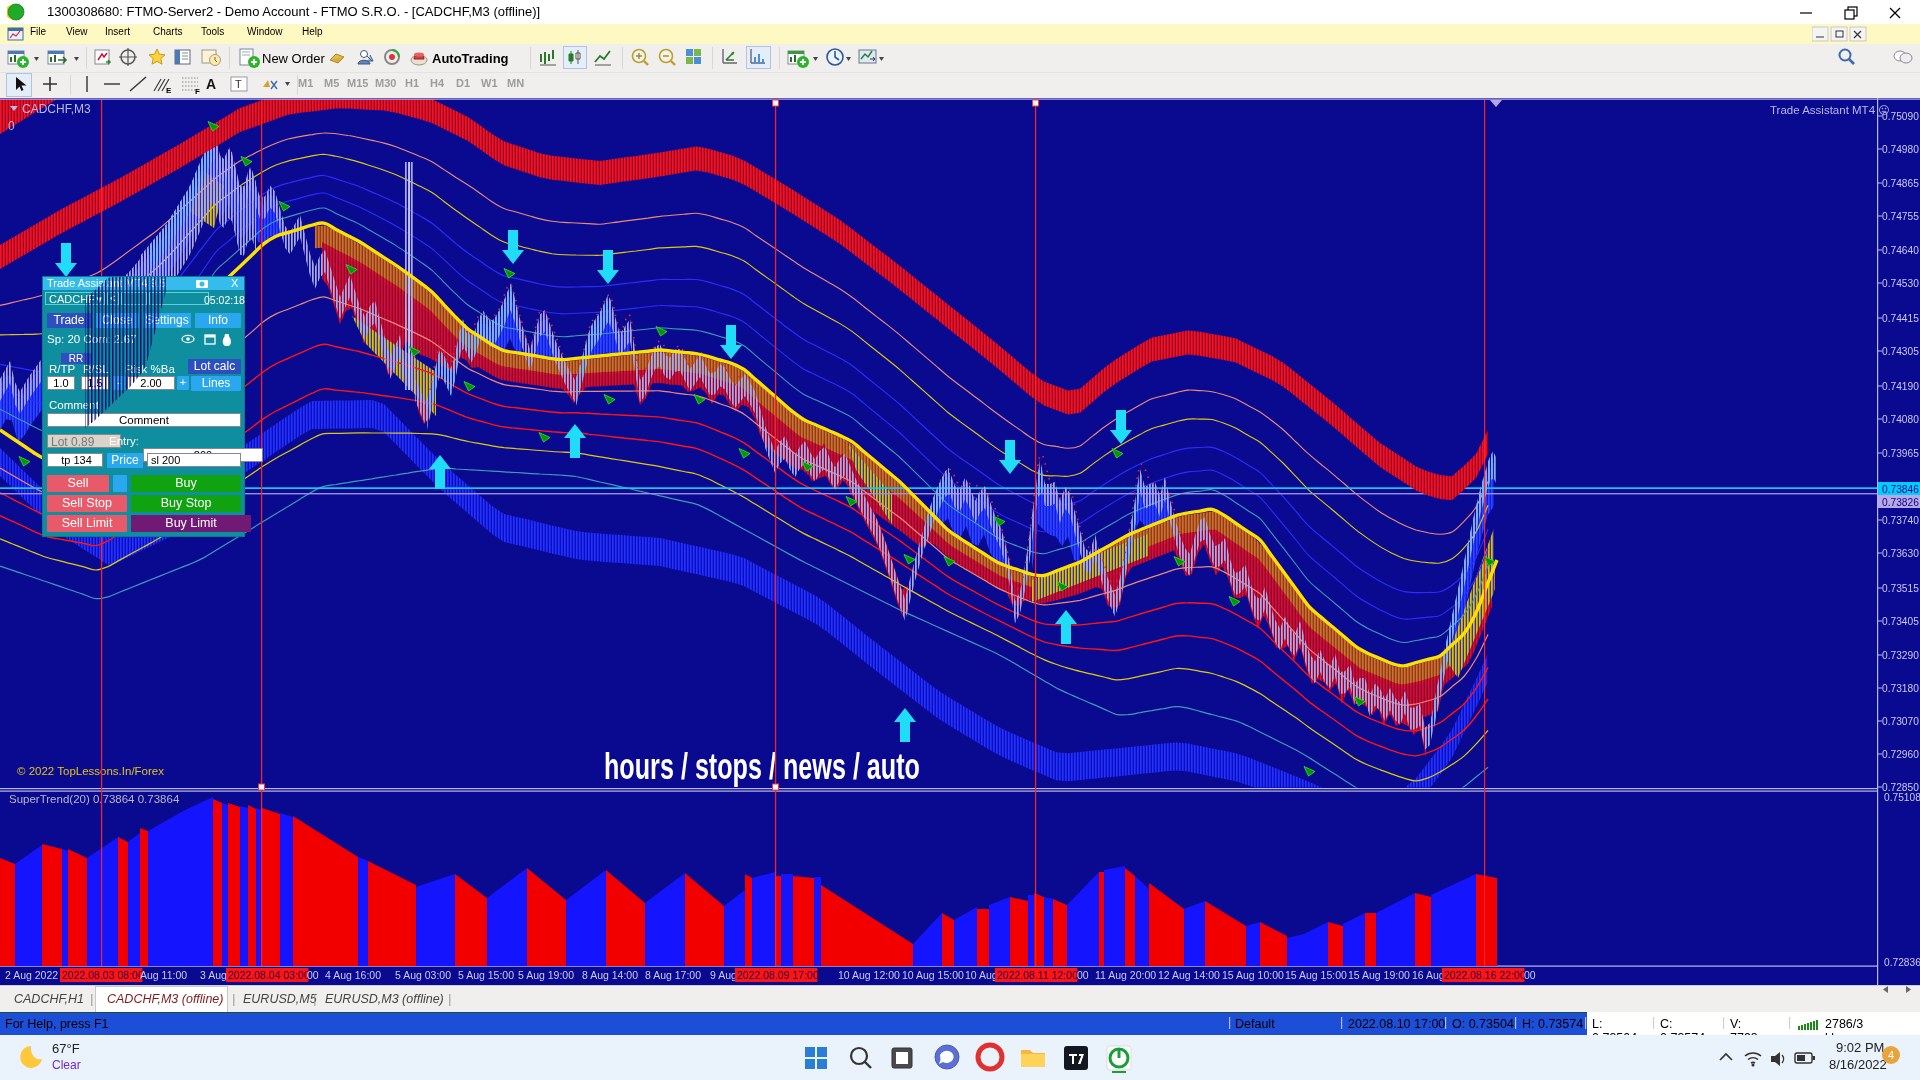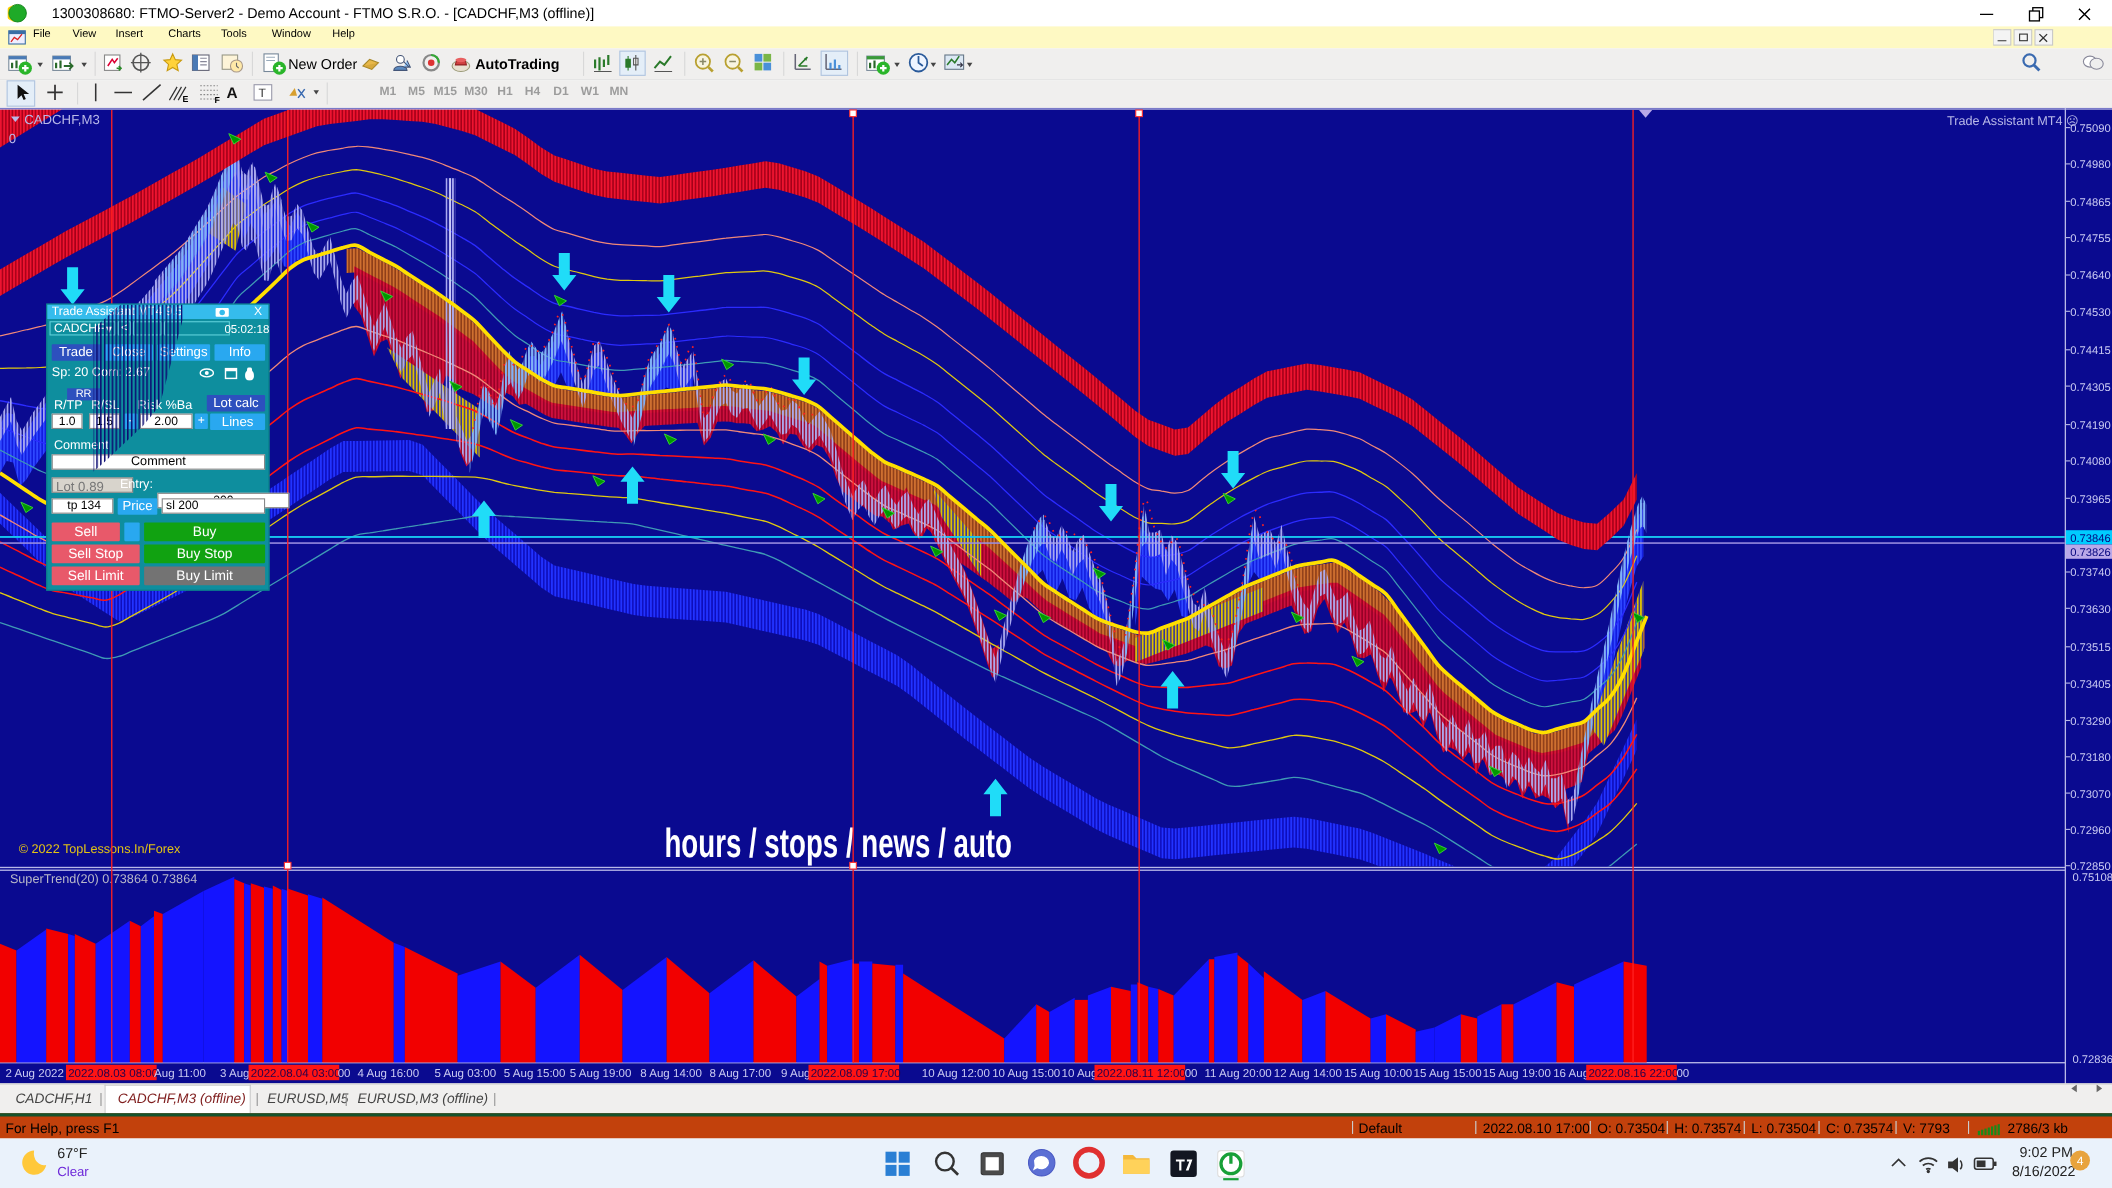--- a/index.html
+++ b/index.html
@@ -3,24 +3,24 @@
 <style>
 * { margin:0; padding:0; box-sizing:border-box; }
 body { width:1920px; height:1080px; overflow:hidden; font-family:"Liberation Sans", sans-serif; position:relative; background:#fff; }
 .titlebar { position:absolute; left:0; top:0; width:1920px; height:24px; background:#fff; }
 .titlebar .ttxt { position:absolute; left:47px; top:4px; font-size:13px; color:#000; }
 .menubar { position:absolute; left:0; top:24px; width:1920px; height:20px; background:#fef9c3; font-size:10px; color:#000; }
 .menubar span { position:absolute; top:2px; }
 .toolbar1 { position:absolute; left:0; top:44px; width:1920px; height:29px; background:#f0efee; border-bottom:1px solid #e3e3e3; }
 .toolbar2 { position:absolute; left:0; top:73px; width:1920px; height:25px; background:#f0efee; }
 .tb-sep { position:absolute; top:3px; width:1px; height:22px; background:#d8d8d8; }
-.tfbtn { position:absolute; top:4px; font-size:11px; font-weight:bold; color:#9c9c9c;margin-left:47px; }
+.tfbtn { position:absolute; top:4px; font-size:11px; font-weight:bold; color:#9c9c9c; }
 .tabs { position:absolute; left:0; top:985px; width:1920px; height:27px; background:#f0efee; border-top:1px solid #d0d0d0; }
 .tab { position:absolute; top:6px; font-size:12.5px; color:#444;font-style:italic; }
-.statusbar { position:absolute; left:0; top:1012px; width:1920px; height:23px; background:#c2410c; border-top:3px solid #14532d; font-size:12.5px; color:#000; }
+.statusbar { position:absolute; left:0; top:1012px; width:1587px; height:23px; background:#1d4ed8; border-top:1px solid #14532d; font-size:12.5px; color:#000; }
 .taskbar { position:absolute; left:0; top:1035px; width:1920px; height:45px; background:#eaf2fb; }
 .panel { position:absolute; left:42px; top:276px; width:203px; height:261px; background:#0e8e9e; border:1px solid #0a7a88; font-size:12px; }
 .ptitle { position:absolute; left:0; top:0; width:100%; height:13px; background:#35bcec; color:#fff; font-size:11px; }
 .pbtn { position:absolute; background:#29a8f0; color:#fff; text-align:center; border-radius:1px; }
 .pinput { position:absolute; background:#fff; color:#000; text-align:center; border:1px solid #888; }
 svg text { white-space:pre; }
 </style></head>
 <body>
 
 <div class="titlebar">
@@ -766,21 +766,21 @@
 <div class="pinput" style="left:100px;top:171px;width:120px;height:14px;font-size:11px">200</div>
 <div class="pinput" style="left:4px;top:176px;width:56px;height:14px;text-align:center;padding-left:3px;font-size:11px">tp  134</div>
 <div class="pbtn" style="left:64px;top:176px;width:36px;height:15px;font-size:12px">Price</div>
 <div class="pinput" style="left:104px;top:176px;width:94px;height:14px;font-size:11px;text-align:left;padding-left:3px">sl  200</div>
 <div class="pbtn" style="left:4px;top:198px;width:62px;height:17px;background:#e8596a;font-size:12.5px;line-height:17px">Sell</div>
 <div class="pbtn" style="left:70px;top:198px;width:14px;height:17px;background:#29a8f0"></div>
 <div class="pbtn" style="left:88px;top:198px;width:110px;height:17px;background:#11a211;font-size:12.5px;line-height:17px">Buy</div>
 <div class="pbtn" style="left:4px;top:218px;width:80px;height:17px;background:#e8596a;font-size:12.5px;line-height:17px">Sell Stop</div>
 <div class="pbtn" style="left:88px;top:218px;width:110px;height:17px;background:#11a211;font-size:12.5px;line-height:17px">Buy Stop</div>
 <div class="pbtn" style="left:4px;top:238px;width:80px;height:17px;background:#e8596a;font-size:12.5px;line-height:17px">Sell Limit</div>
-<div class="pbtn" style="left:88px;top:238px;width:110px;height:17px;background:#737373;font-size:12.5px;line-height:17px">Buy Limit</div>
+<div class="pbtn" style="left:88px;top:238px;width:120px;height:17px;background:#701a75;font-size:12.5px;line-height:17px">Buy Limit</div>
   </div>
 <svg width="210" height="270" viewBox="85 276 210 270" style="position:absolute;left:85px;top:276px">
 <defs>
       <pattern id="pNv" width="3.5" height="8" patternUnits="userSpaceOnUse">
         <rect x="0" width="1.4" height="8" fill="#0b0b72"></rect>
       </pattern>
     </defs>
 <path d="M46.0,339.1 L50.0,333.7 L54.0,328.2 L58.0,322.7 L62.0,318.3 L66.0,314.9 L70.0,311.4 L74.0,308.0 L78.0,304.6 L82.0,301.1 L86.0,297.7 L90.0,294.3 L94.0,290.9 L98.0,287.2 L102.0,283.4 L106.0,279.6 L110.0,277.0 L114.0,277.0 L118.0,277.0 L122.0,277.0 L126.0,277.0 L130.0,277.0 L134.0,277.0 L138.0,277.0 L142.0,277.0 L146.0,277.0 L150.0,277.0 L154.0,277.0 L158.0,277.0 L162.0,277.0 L166.0,277.0 L166.0,290.9 L162.0,306.1 L158.0,320.9 L154.0,335.7 L150.0,350.5 L146.0,365.3 L142.0,372.6 L138.0,377.4 L134.0,382.2 L130.0,387.0 L126.0,390.8 L122.0,394.5 L118.0,398.3 L114.0,402.1 L110.0,405.9 L106.0,409.6 L102.0,413.4 L98.0,417.2 L94.0,420.9 L90.0,424.3 L86.0,427.7 L82.0,431.1 L78.0,434.6 L74.0,438.0 L70.0,441.4 L66.0,442.0 L62.0,442.0 L58.0,442.0 L54.0,442.0 L50.0,442.0 L46.0,442.0 Z" fill="url(#pNv)"></path>
 </svg>
 

